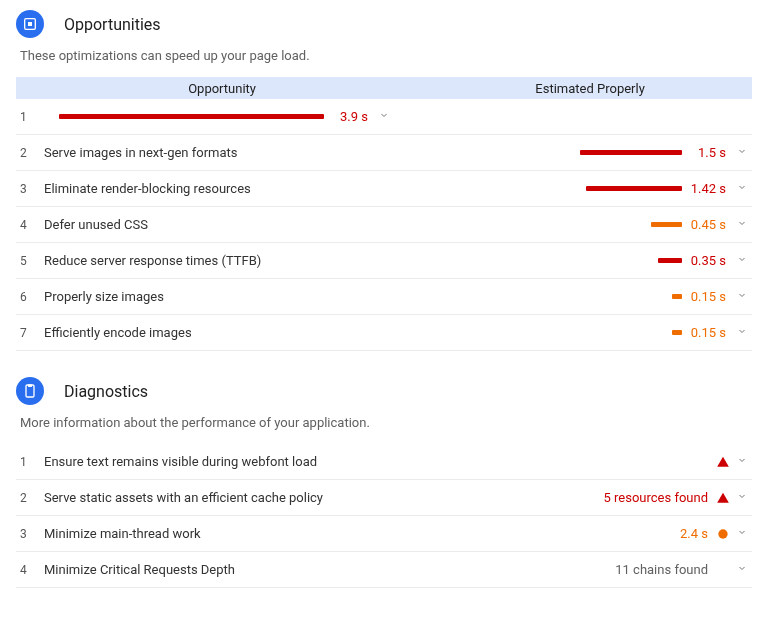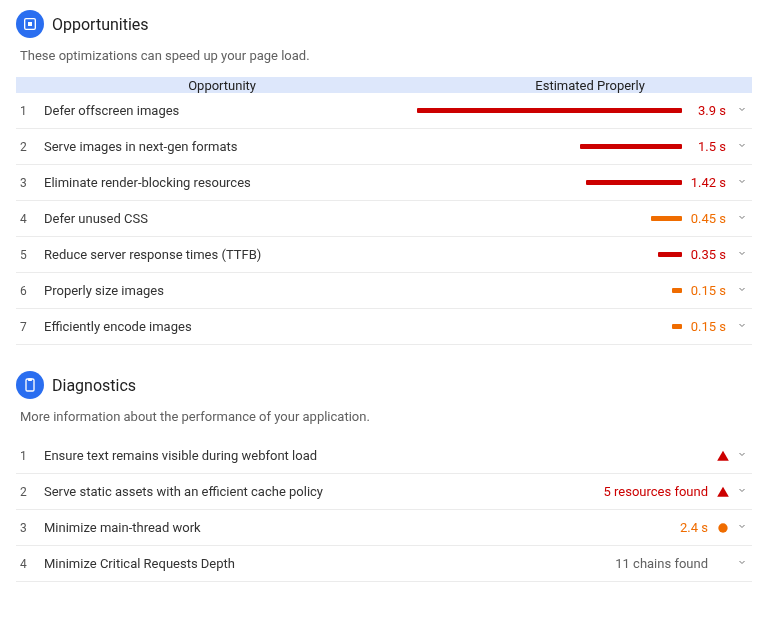--- a/index.html
+++ b/index.html
@@ -4,34 +4,34 @@
 <style>
   * { box-sizing: border-box; margin: 0; padding: 0; }
   body {
     font-family: Roboto, Arial, sans-serif;
     font-size: 13px;
     color: #212121;
     background: #fff;
     width: 768px;
   }
   .section { padding: 10px 16px 8px; }
-  .section-header { display: flex; align-items: center; gap: 8px; margin-bottom: 10px; }
+  .section-header { display: flex; align-items: center; gap: 20px; margin-bottom: 10px; }
   .icon-circle {
     width: 28px; height: 28px; border-radius: 50%;
     background: #2a6ef0;
     display: flex; align-items: center; justify-content: center;
     color: #fff;
   }
   .icon-circle svg { width: 16px; height: 16px; }
   .section-title { font-size: 16px; color: #212121; font-weight: 400; }
   .section-sub { color: #616161; font-size: 13px; margin: 4px 0 14px 4px; }
 
   .table-head {
     display: flex; background: #dde7fb; color: #222;
-    font-size: 13px; height: 16px; align-items: center;
+    font-size: 13px; height: 22px; align-items: center;
   }
   .th-left { flex: 0 0 56%; text-align: center; }
   .th-right { flex: 0 0 44%; text-align: center; }
 
   .opp-row {
     display: flex; align-items: center;
     border-bottom: 1px solid #ebebeb;
     height: 36px;
   }
   .idx { width: 28px; text-align: left; color: #555; font-size: 12px; padding-left: 4px;}
@@ -79,21 +79,20 @@
   <div class="section-sub">These optimizations can speed up your page load.</div>
 
   <div class="table-head">
     <div class="th-left">Opportunity</div>
     <div class="th-right">Estimated Properly</div>
   </div>
 
   <div id="opp-rows">
       <div class="opp-row">
         <div class="idx">1</div>
-        <div class="opp-label">Defer offscreen images</div>
         <div class="bar-zone">
           <div class="bar red" style="width:265px"></div>
         </div>
         <div class="savings red">3.9 s</div>
         <div class="chev"><svg viewBox="0 0 24 24">
             <path d="M7 10l5 5 5-5" fill="none" stroke="#757575" stroke-width="2"></path>
           </svg></div>
       </div>
       <div class="opp-row">
         <div class="idx">2</div>

